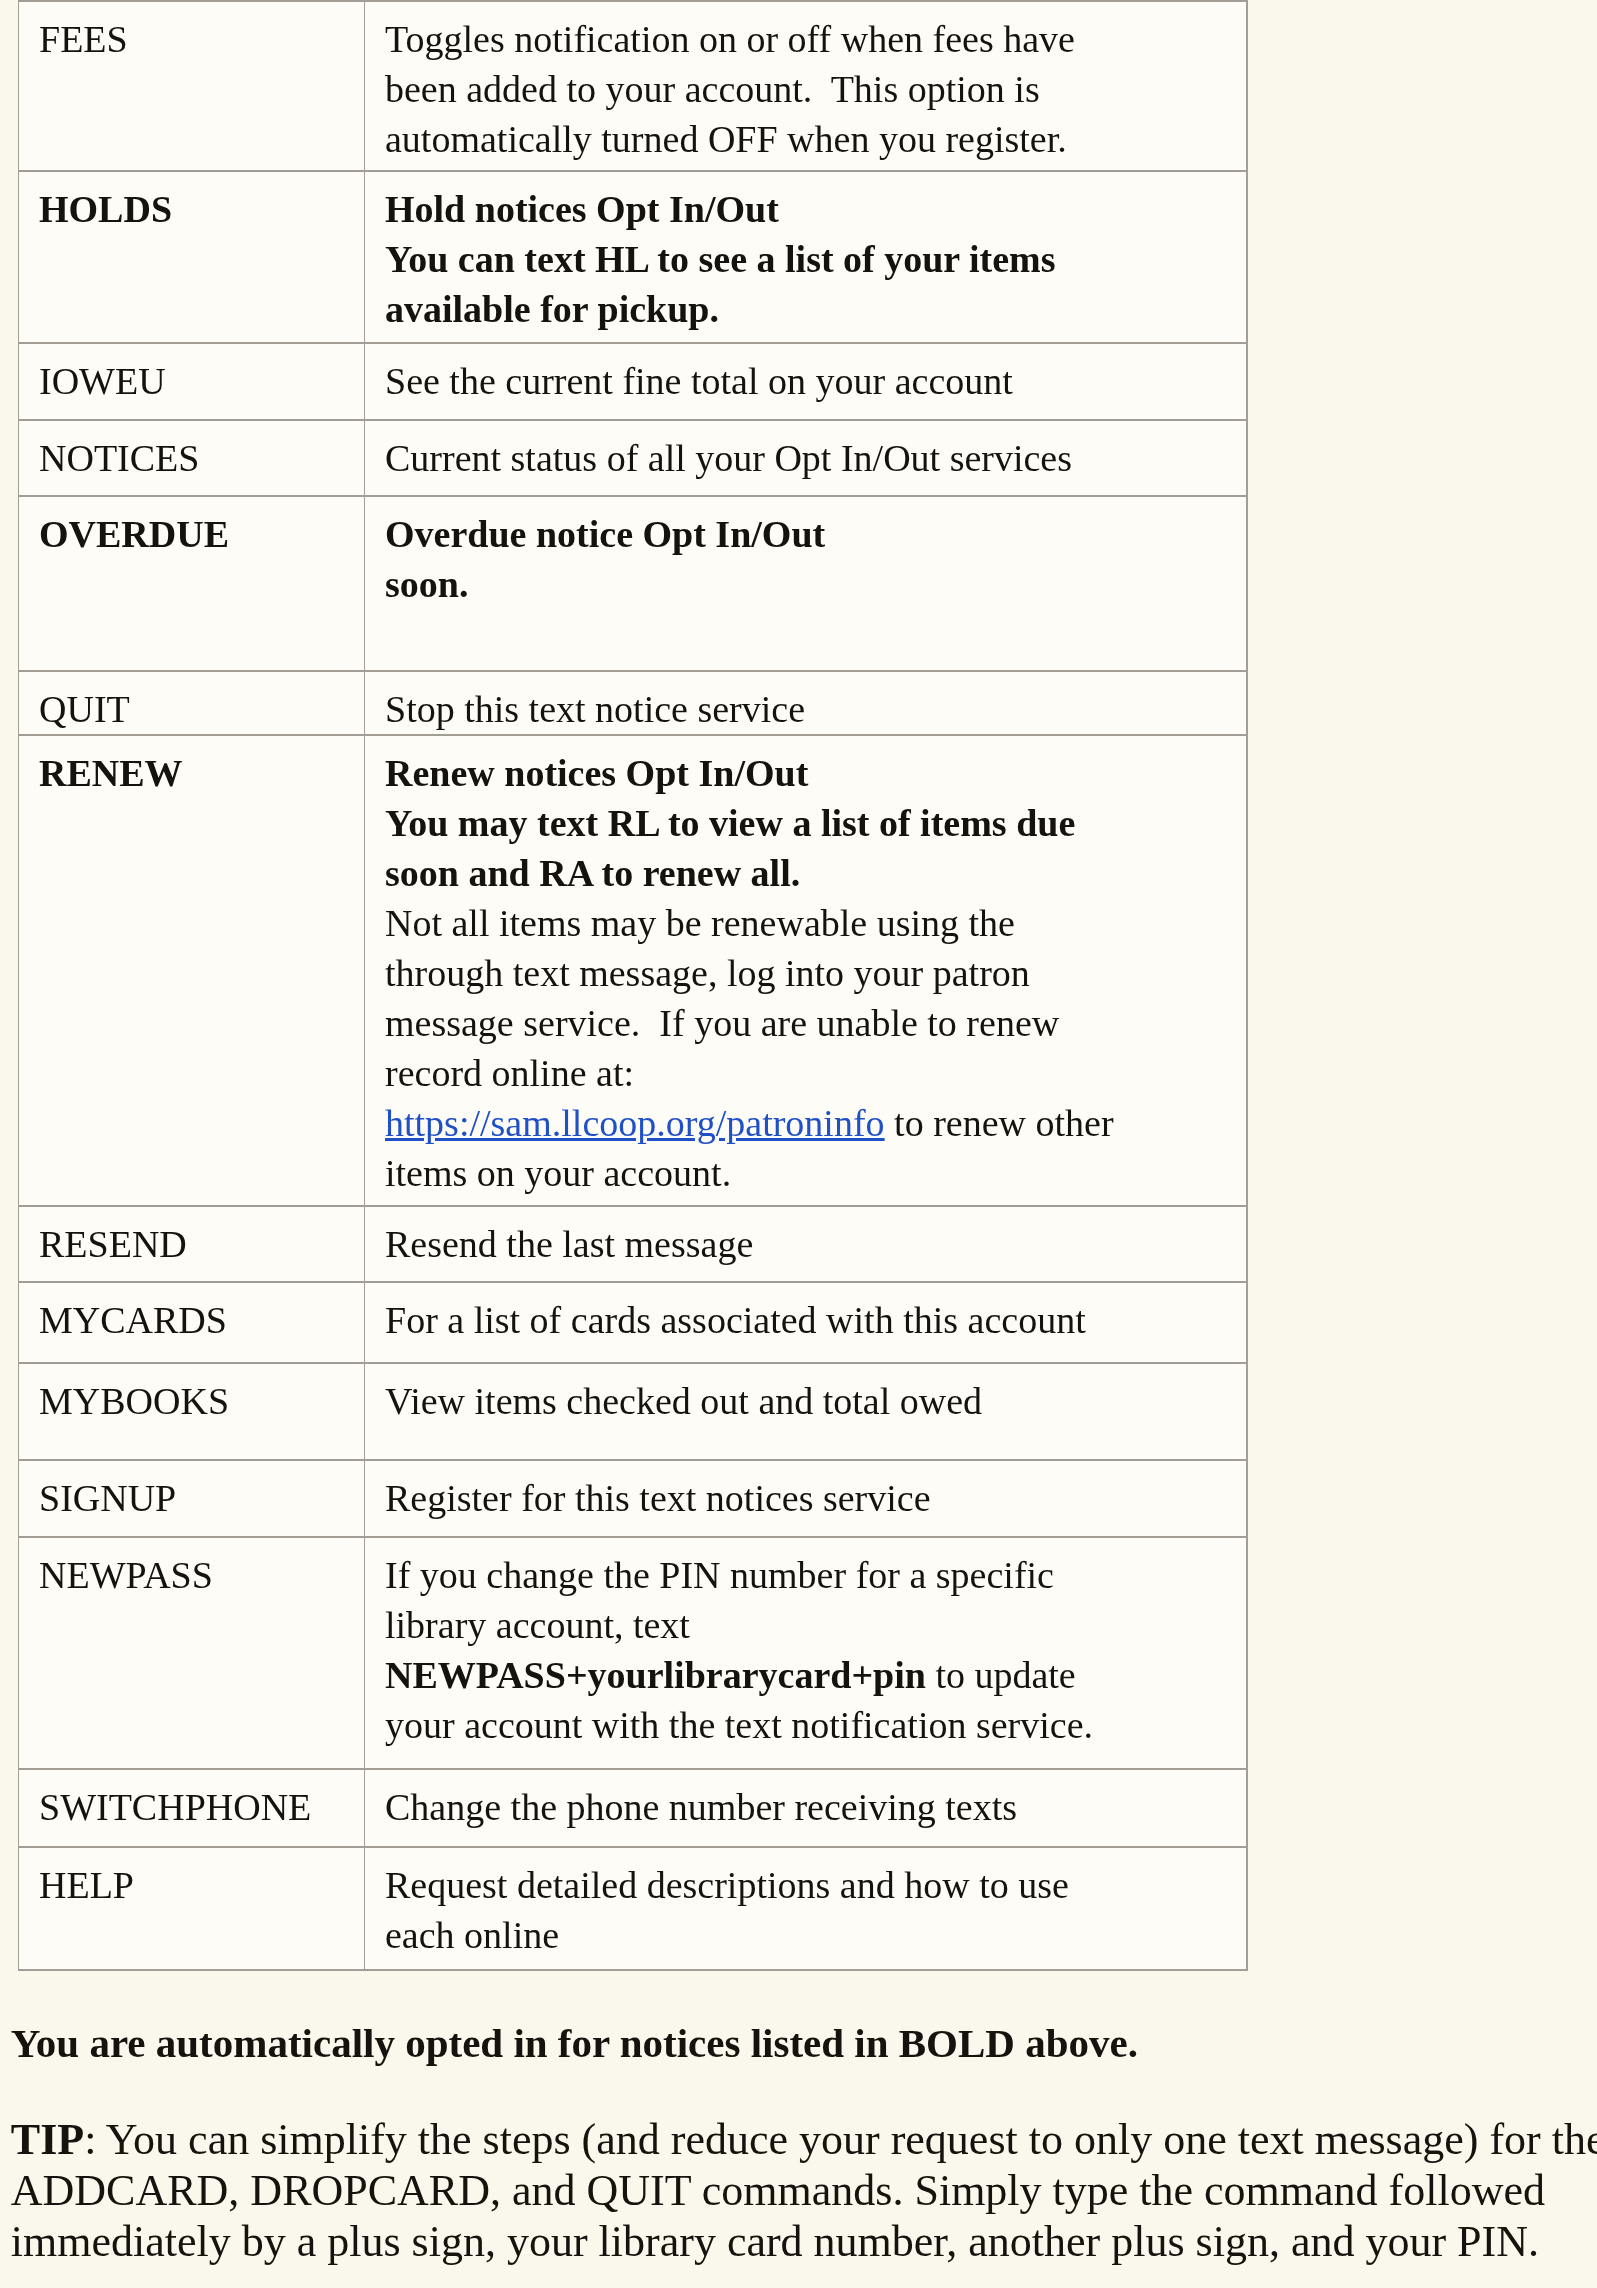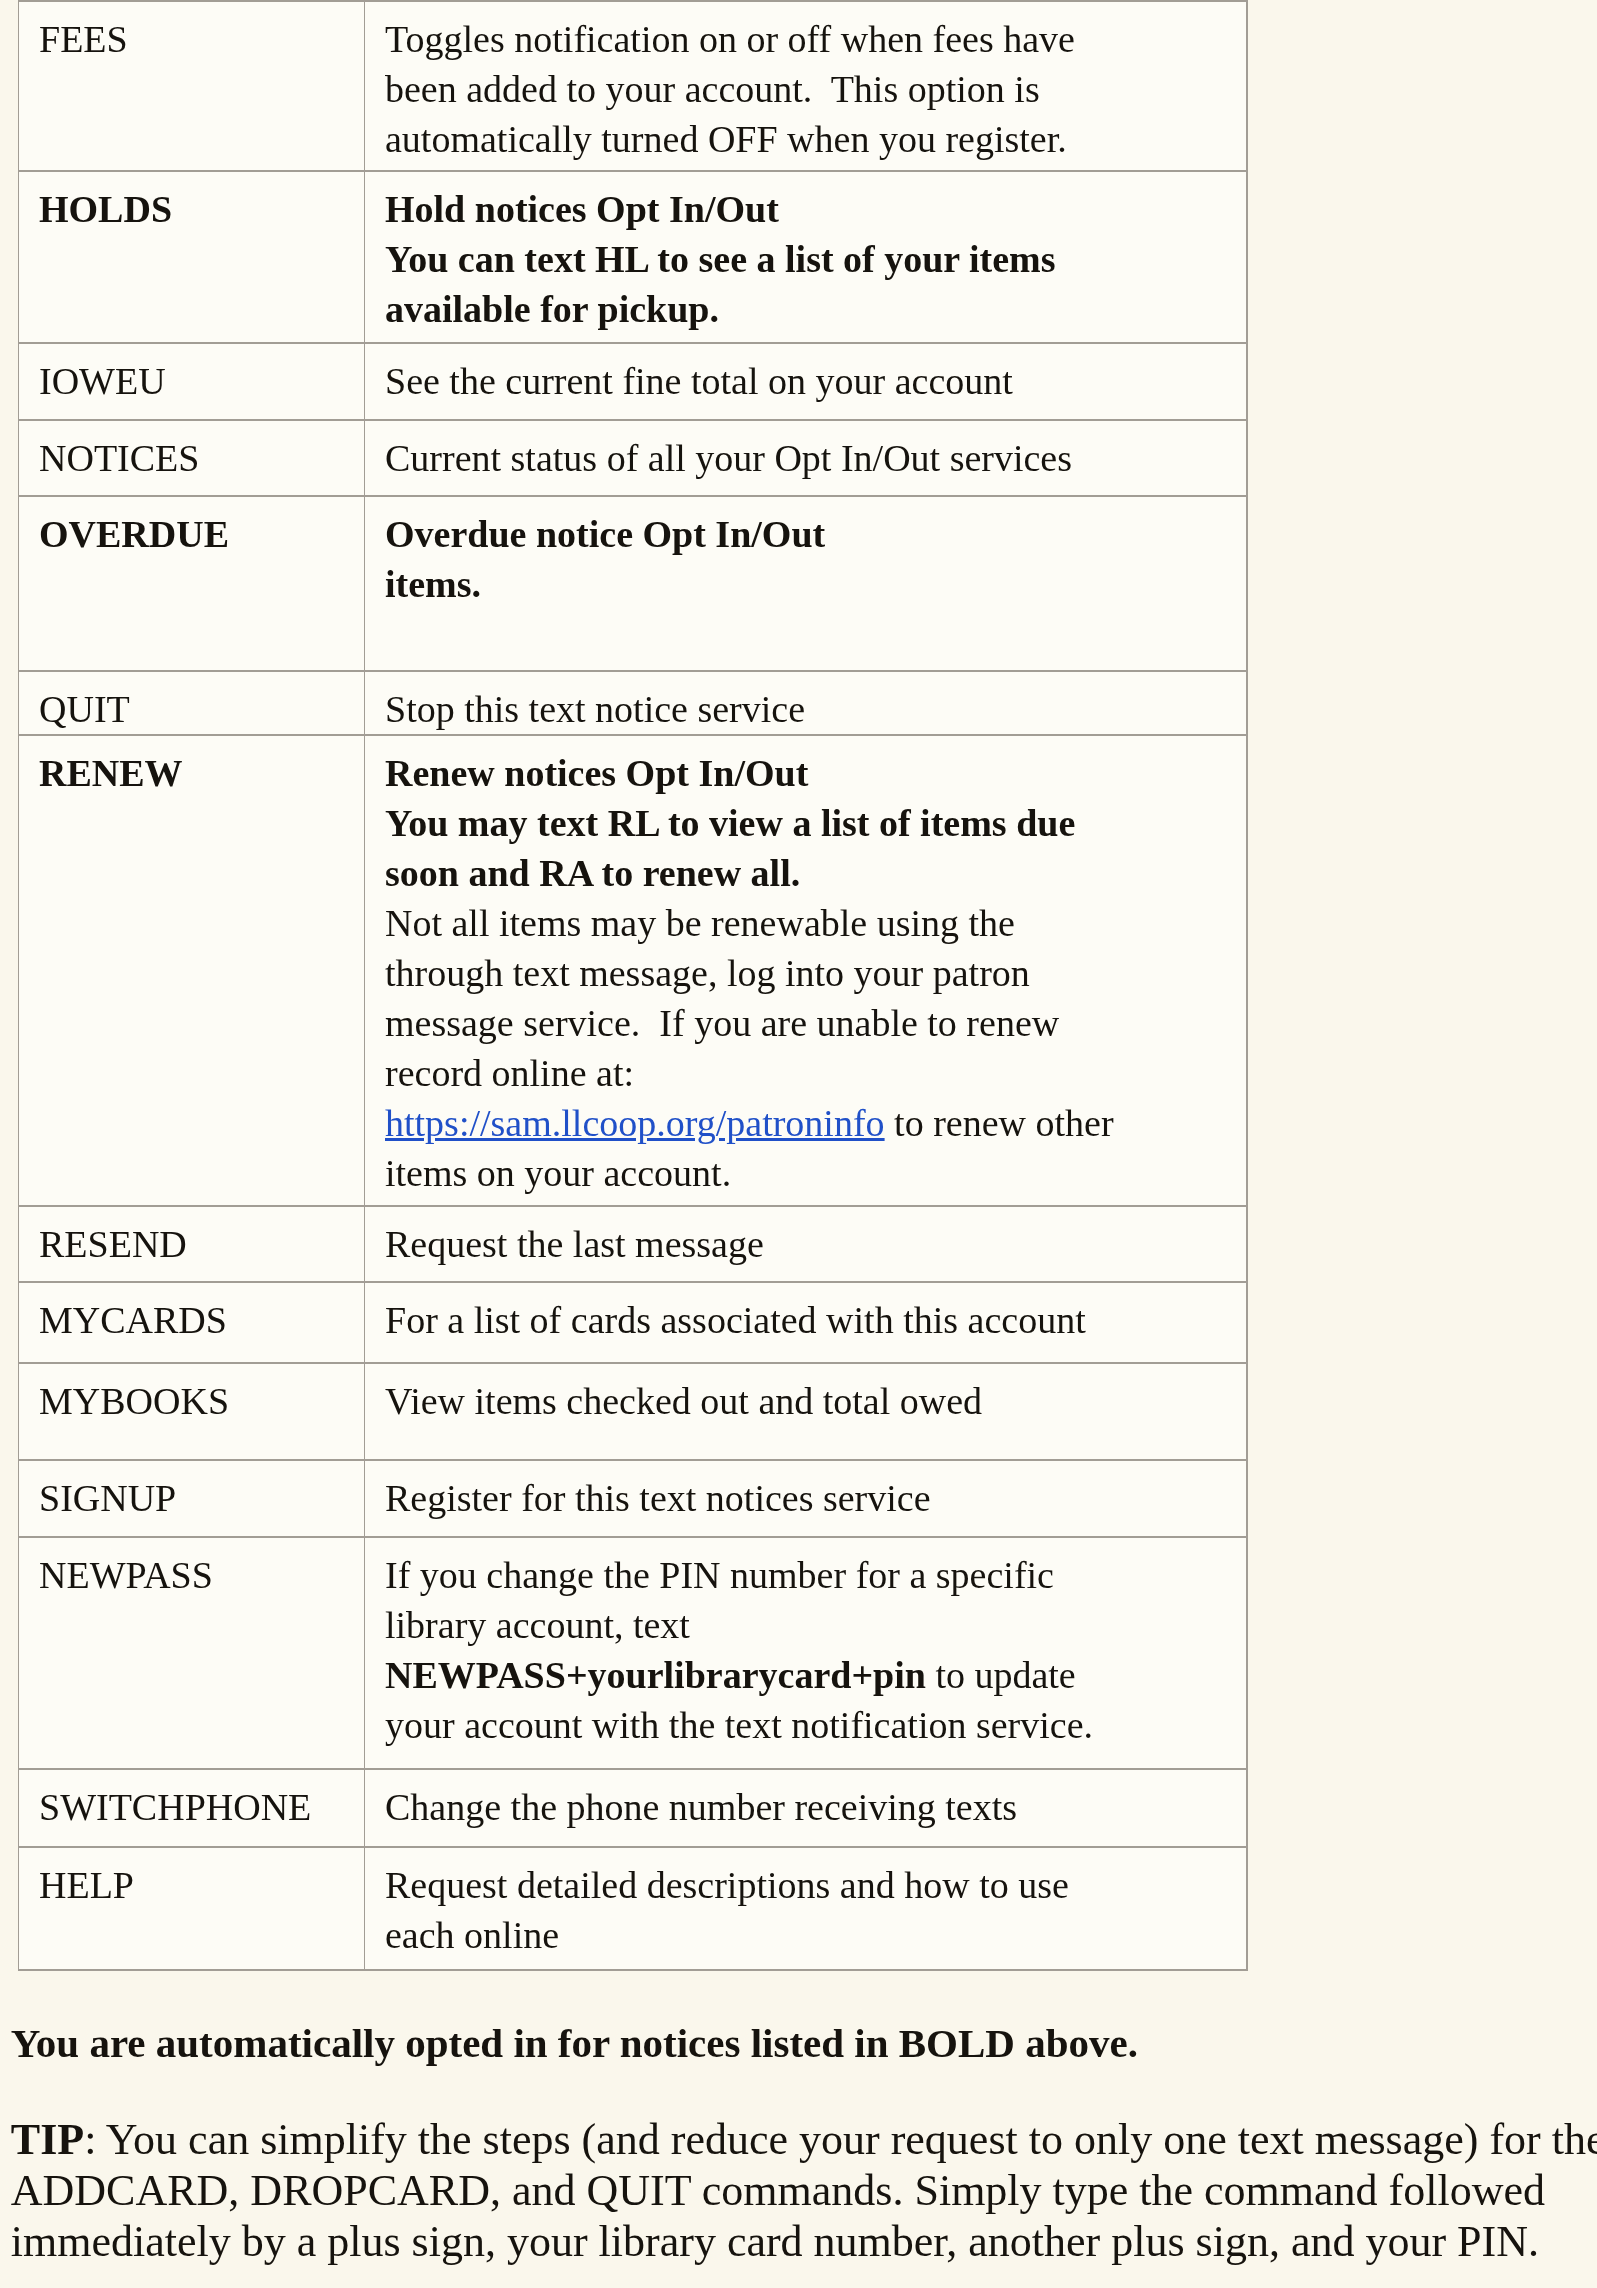--- a/index.html
+++ b/index.html
@@ -111,21 +111,21 @@
       <div class="trow">
         <div class="kcell"><span>NOTICES</span></div>
         <div class="dcell">
           <div class="dline"><span class="">Current status of all your Opt In/Out services</span></div>
         </div>
       </div>
       <div class="trow">
         <div class="kcell b"><span>OVERDUE</span></div>
         <div class="dcell">
           <div class="dline"><span class="b">Overdue notice Opt In/Out</span></div>
-          <div class="dline"><span class="b">items.</span></div>
+          <div class="dline"><span class="b">soon.</span></div>
         </div>
       </div>
       <div class="trow">
         <div class="kcell"><span>QUIT</span></div>
         <div class="dcell">
           <div class="dline"><span class="">Stop this text notice service</span></div>
         </div>
       </div>
       <div class="trow">
         <div class="kcell b"><span>RENEW</span></div>
@@ -137,21 +137,21 @@
           <div class="dline"><span class="">through text message, log into your patron</span></div>
           <div class="dline"><span class="">message service.  If you are unable to renew</span></div>
           <div class="dline"><span class="">record online at:</span></div>
           <div class="dline"><a class="link" href="#">https://sam.llcoop.org/patroninfo</a><span class=""> to renew other</span></div>
           <div class="dline"><span class="">items on your account.</span></div>
         </div>
       </div>
       <div class="trow">
         <div class="kcell"><span>RESEND</span></div>
         <div class="dcell">
-          <div class="dline"><span class="">Request the last message</span></div>
+          <div class="dline"><span class="">Resend the last message</span></div>
         </div>
       </div>
       <div class="trow">
         <div class="kcell"><span>MYCARDS</span></div>
         <div class="dcell">
           <div class="dline"><span class="">For a list of cards associated with this account</span></div>
         </div>
       </div>
       <div class="trow">
         <div class="kcell"><span>MYBOOKS</span></div>

